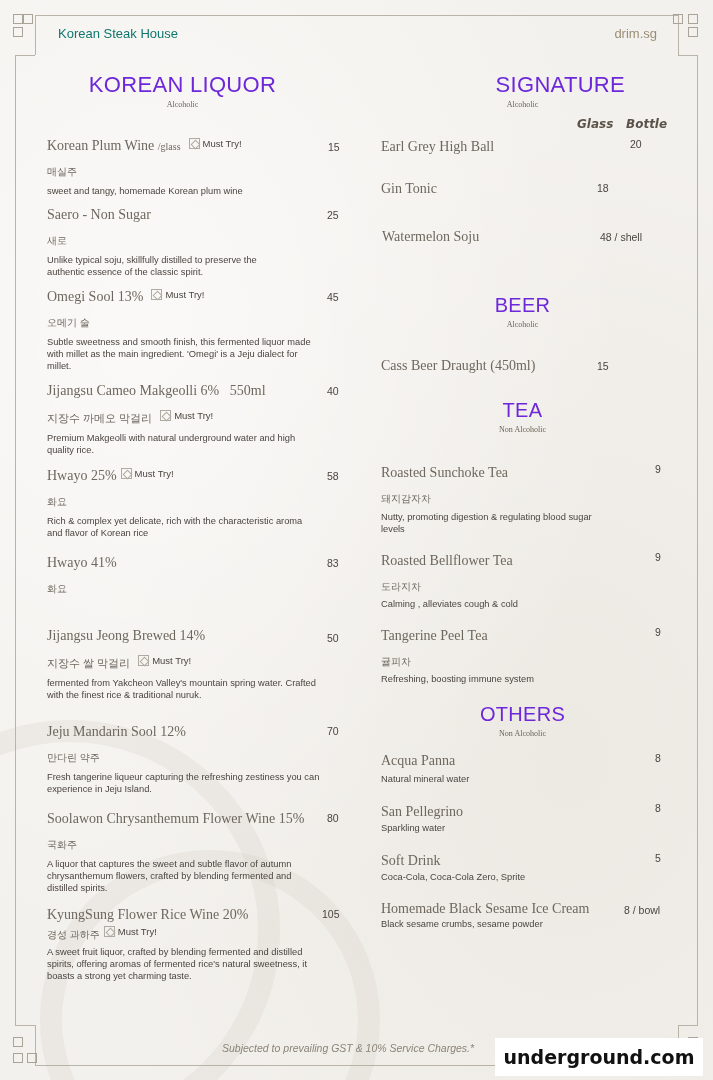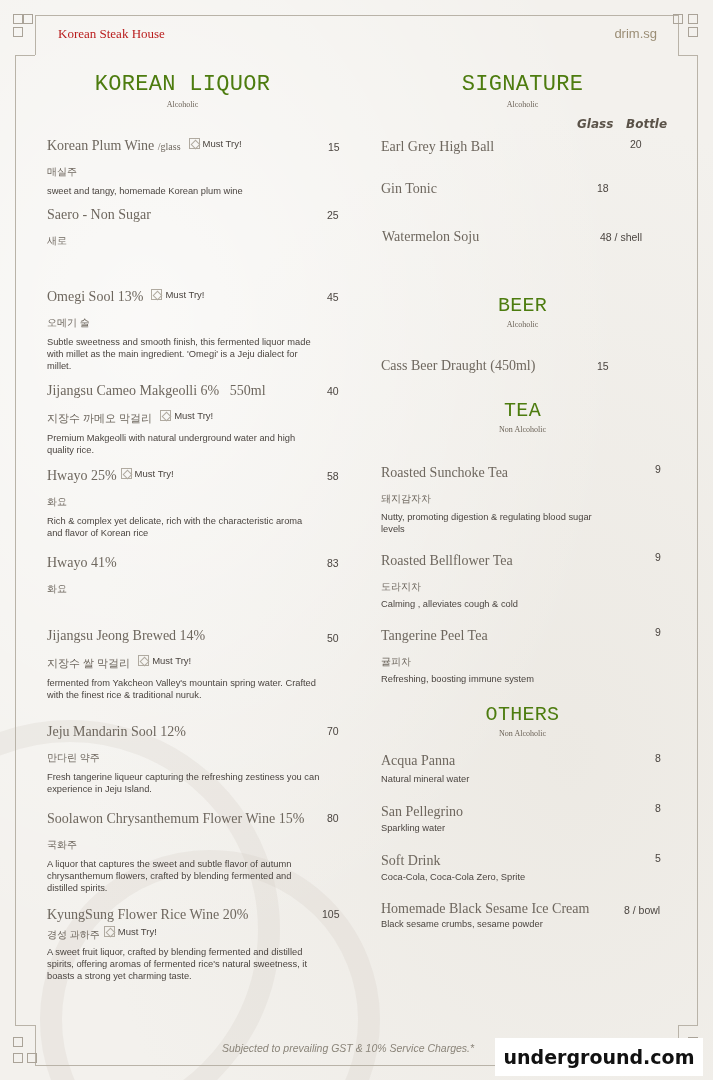--- a/index.html
+++ b/index.html
@@ -12,26 +12,26 @@
         radial-gradient(ellipse at 80% 70%, rgba(230,226,218,0.5), transparent 60%);
       font-family: "Liberation Sans", sans-serif;
       color: #555;
     }
     .frame-line { position: absolute; background: #b9b3a8; }
     .orn-box { position: absolute; border: 1.3px solid #aaa398; }
     .deco-arc {
       position: absolute; border: 22px solid rgba(210,205,195,0.25);
       border-radius: 50%;
     }
-    .hdr-left { position: absolute; left: 58px; top: 26px; font-size: 13px; color: #b91c1c; font-family: Liberation Serif, serif; }
+    .hdr-left { position: absolute; left: 58px; top: 26px; font-size: 13px; color: #0f766e; }
     .hdr-right { position: absolute; right: 56px; top: 26px; font-size: 13px; color: #9b8e76; }
 
     .sec-title {
-      position: absolute; font-family: Liberation Mono, monospace;
-      font-size: 22px; color: #4d7c0f; letter-spacing: 0.3px; text-align: center;
+      position: absolute; font-family: Liberation Sans, sans-serif;
+      font-size: 22px; color: #6d28d9; letter-spacing: 0.3px; text-align: center;
     }
     .sec-sub {
       position: absolute; font-family: "Liberation Serif", serif;
       font-size: 8px; color: #6b6257; text-align: center;
     }
     .col-hdr {
       position: absolute; font-family: "DejaVu Sans", sans-serif;
       font-style: italic; font-weight: bold; font-size: 12px; color: #5a5248;
     }
     .item { position: absolute; }
@@ -120,20 +120,21 @@
         <span>Must Try!</span>
       </span></div>
   <div class="kor">매실주</div>
   <div class="desc">sweet and tangy, homemade Korean plum wine</div>
 </div>
 <div class="price" style="left:328px; top:141px;">15</div>
 
 <div class="item" style="left:47px; top:207px; width:250px;">
   <div class="name">Saero - Non Sugar</div>
   <div class="kor">새로</div>
+  <div class="desc">Unlike typical soju, skillfully distilled to preserve the authentic essence of the classic spirit.</div>
 </div>
 <div class="price" style="left:327px; top:209px;text-align:center;">25</div>
 
 <div class="item" style="left:47px; top:289px; width:265px;">
   <div class="name"><span>Omegi Sool 13%</span><span class="must">
         <span class="must-icon"></span>
         <span>Must Try!</span>
       </span></div>
   <div class="kor">오메기 술</div>
   <div class="desc">Subtle sweetness and smooth finish, this fermented liquor made with millet as the main ingredient. 'Omegi' is a Jeju dialect for millet.</div>
@@ -193,21 +194,21 @@
 <div class="item" style="left:47px; top:907px; width:270px;">
   <div class="name">KyungSung Flower Rice Wine 20%</div>
   <div class="kor" style="margin-top:3px;"><span>경성 과하주</span><span class="must" style="margin-left:4px;">
         <span class="must-icon"></span>
         <span>Must Try!</span>
       </span></div>
   <div class="desc" style="margin-top:4px;">A sweet fruit liquor, crafted by blending fermented and distilled spirits, offering aromas of fermented rice's natural sweetness, it boasts a strong yet charming taste.</div>
 </div>
 <div class="price" style="left:322px; top:908px;">105</div>
 
-<div class="sec-title" style="left:420px; top:72px; width:205px;">SIGNATURE</div>
+<div class="sec-title" style="left:420px; top:72px; width:205px;text-align:right;">SIGNATURE</div>
 <div class="sec-sub" style="left:420px; top:100px; width:205px;">Alcoholic</div>
 <div class="col-hdr" style="left:577px; top:117px;">Glass</div>
 <div class="col-hdr" style="left:626px; top:117px;">Bottle</div>
 
 <div class="item" style="left:381px; top:139px;">
   <div class="name">Earl Grey High Ball</div>
 </div>
 <div class="price" style="left:630px; top:138px;">20</div>
 
 <div class="item" style="left:381px; top:181px;">

